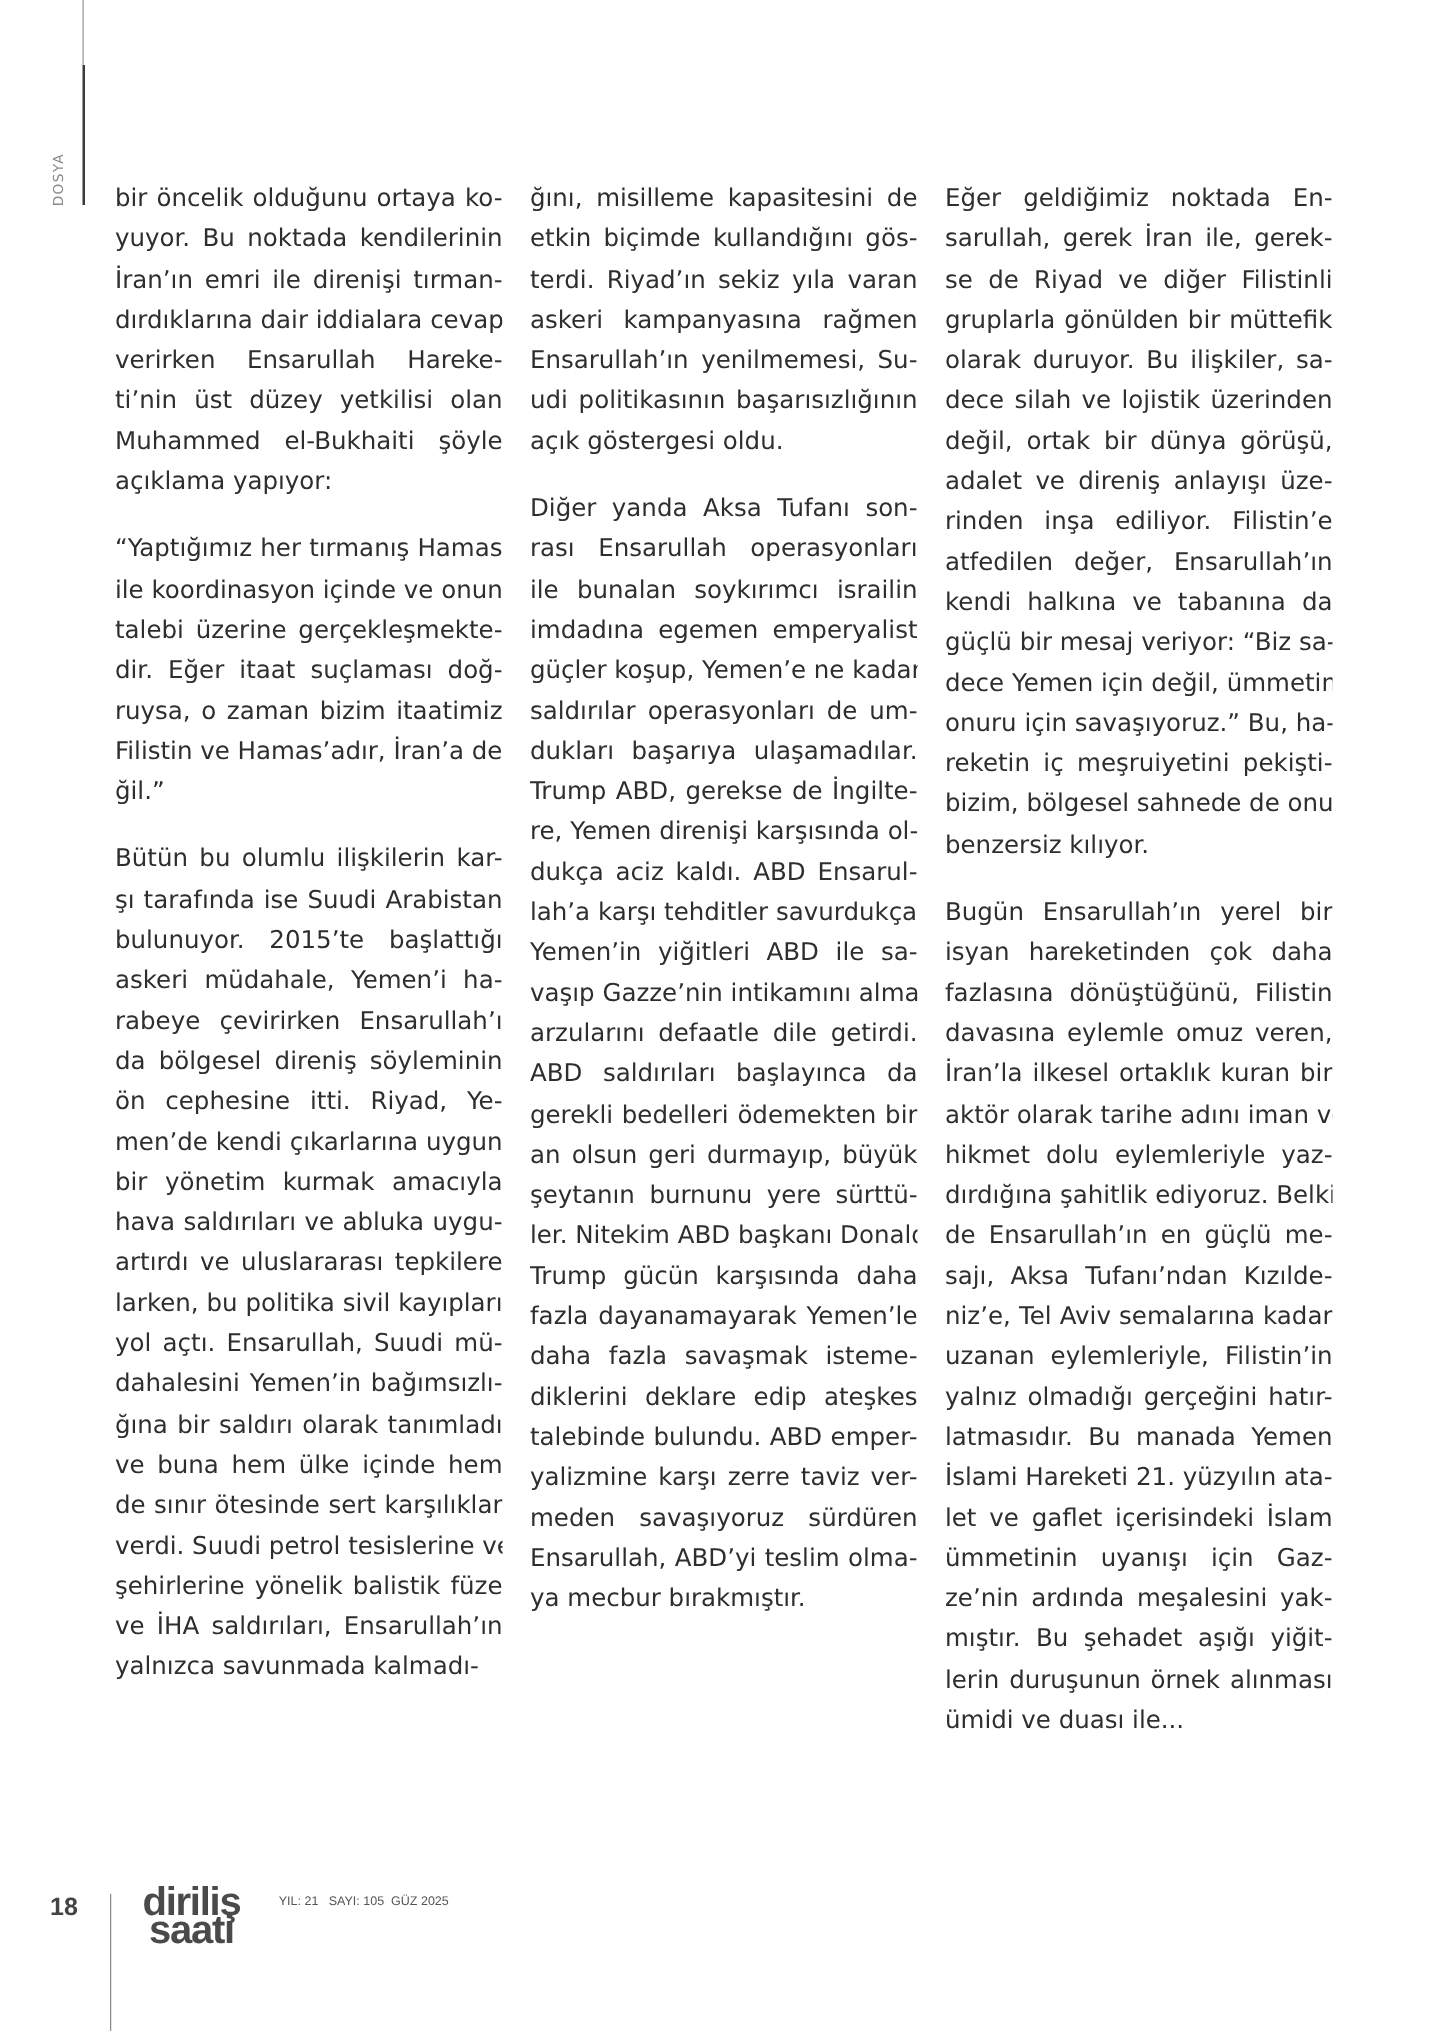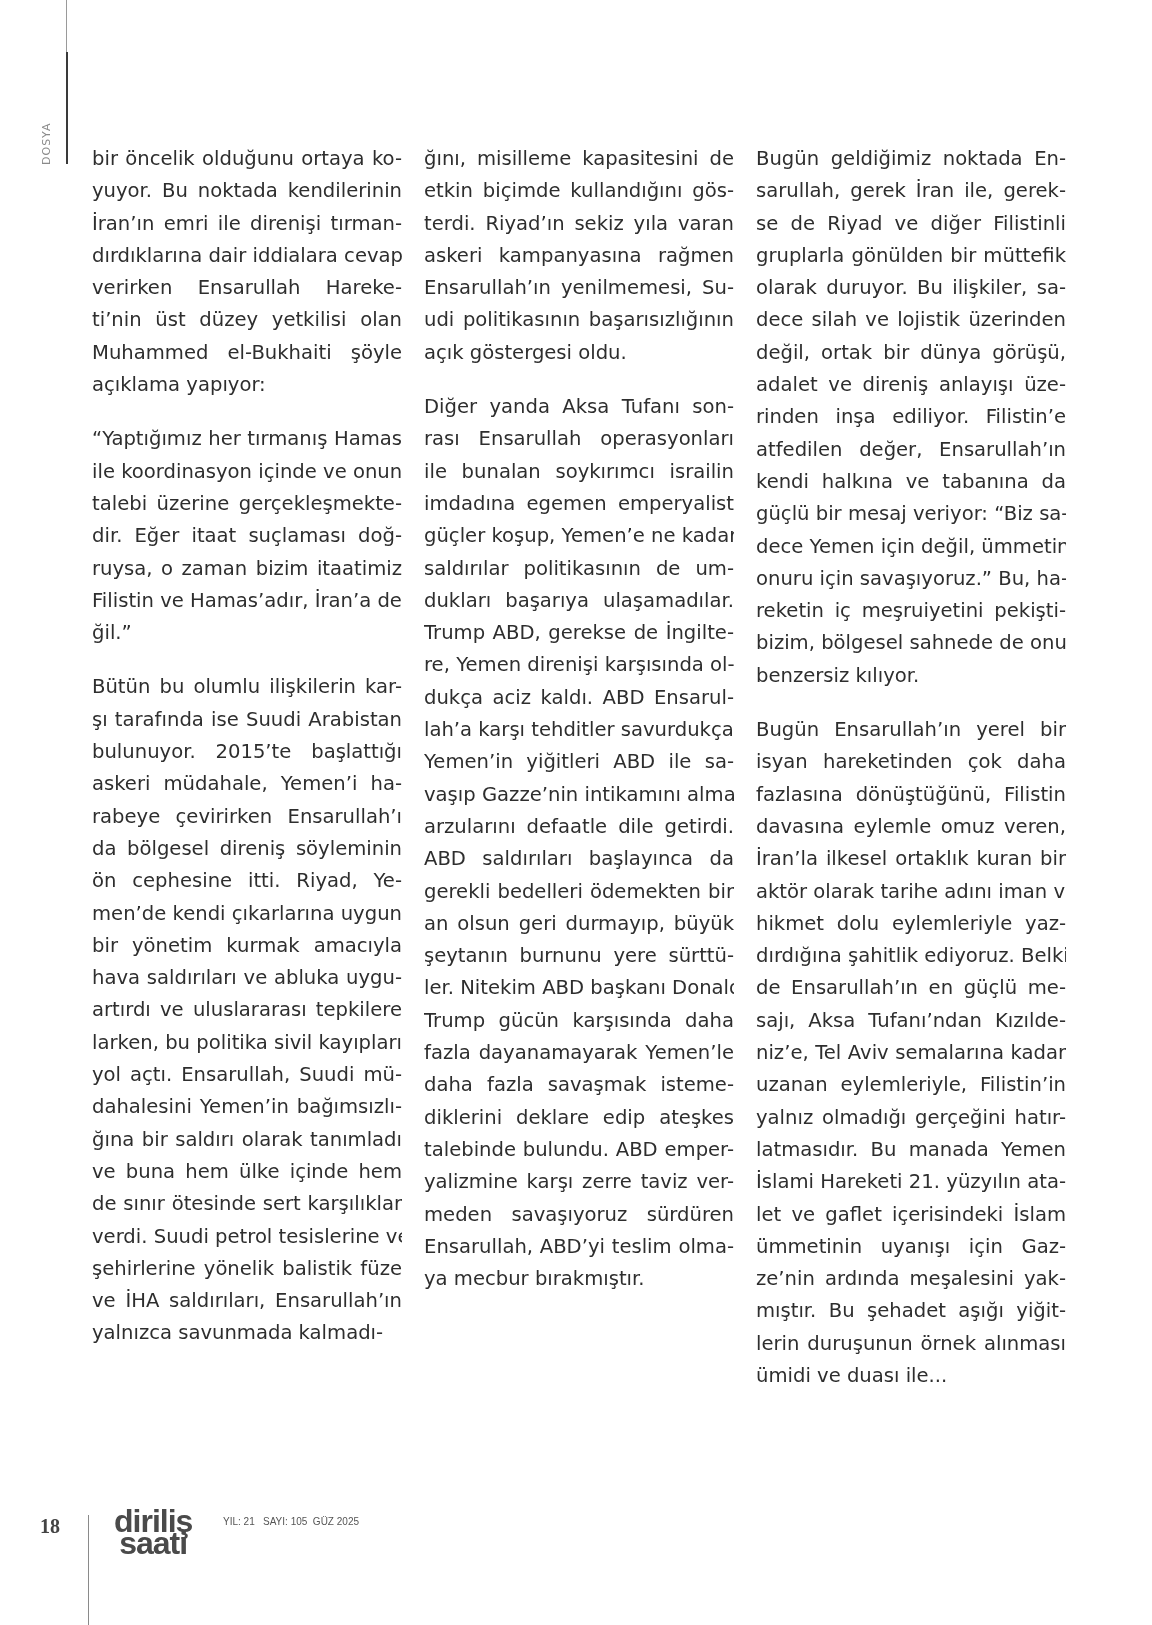--- a/index.html
+++ b/index.html
@@ -27,21 +27,21 @@
     .col-2 { left: 424px; }
     .col-3 { left: 756px; }
     .line {
       display: block; white-space: nowrap; text-align: justify;
       text-align-last: justify; height: 32.3px; overflow: hidden;
     }
     .line.last { text-align-last: left; }
     .para-gap { height: 22px; }
     .footer-num {
       position: absolute; left: 40px; top: 1515px;
-      font-family: Liberation Serif, serif; font-weight: bold; font-size: 20px; color: #444;
+      font-family: Liberation Sans, sans-serif; font-weight: bold; font-size: 20px; color: #444;
     }
     .footer-rule {
       position: absolute; left: 88px; top: 1515px; width: 1px; height: 110px; background: #8a8a8a;
     }
     .logo {
       position: absolute; left: 114px; top: 1510px;
       font-family: "Liberation Sans", sans-serif; font-weight: bold; color: #4a4a4a;
       font-size: 32px; line-height: 22px; letter-spacing: -1px; text-align: center;
     }
     .logo span { display: block; }
@@ -113,21 +113,21 @@
       <span class="line">udi politikasının başarısızlığının</span>
       <span class="line last">açık göstergesi oldu.</span>
     </div>
     <div class="para-gap"></div>
     <div>
       <span class="line">Diğer yanda Aksa Tufanı son-</span>
       <span class="line">rası Ensarullah operasyonları</span>
       <span class="line">ile bunalan soykırımcı israilin</span>
       <span class="line">imdadına egemen emperyalist</span>
       <span class="line">güçler koşup, Yemen’e ne kadar</span>
-      <span class="line">saldırılar politikasının de um-</span>
+      <span class="line">saldırılar operasyonları de um-</span>
       <span class="line">dukları başarıya ulaşamadılar.</span>
       <span class="line">Trump ABD, gerekse de İngilte-</span>
       <span class="line">re, Yemen direnişi karşısında ol-</span>
       <span class="line">dukça aciz kaldı. ABD Ensarul-</span>
       <span class="line">lah’a karşı tehditler savurdukça,</span>
       <span class="line">Yemen’in yiğitleri ABD ile sa-</span>
       <span class="line">vaşıp Gazze’nin intikamını alma</span>
       <span class="line">arzularını defaatle dile getirdi.</span>
       <span class="line">ABD saldırıları başlayınca da</span>
       <span class="line">gerekli bedelleri ödemekten bir</span>
@@ -140,21 +140,21 @@
       <span class="line">diklerini deklare edip ateşkes</span>
       <span class="line">talebinde bulundu. ABD emper-</span>
       <span class="line">yalizmine karşı zerre taviz ver-</span>
       <span class="line">meden savaşıyoruz sürdüren</span>
       <span class="line">Ensarullah, ABD’yi teslim olma-</span>
       <span class="line last">ya mecbur bırakmıştır.</span>
     </div>
   </div>
 <div class="column col-3">
     <div>
-      <span class="line">Bugün geldiğimiz noktada En-</span>
+      <span class="line">Eğer geldiğimiz noktada En-</span>
       <span class="line">sarullah, gerek İran ile, gerek-</span>
       <span class="line">se de Riyad ve diğer Filistinli</span>
       <span class="line">gruplarla gönülden bir müttefik</span>
       <span class="line">olarak duruyor. Bu ilişkiler, sa-</span>
       <span class="line">dece silah ve lojistik üzerinden</span>
       <span class="line">değil, ortak bir dünya görüşü,</span>
       <span class="line">adalet ve direniş anlayışı üze-</span>
       <span class="line">rinden inşa ediliyor. Filistin’e</span>
       <span class="line">atfedilen değer, Ensarullah’ın</span>
       <span class="line">kendi halkına ve tabanına da</span>

